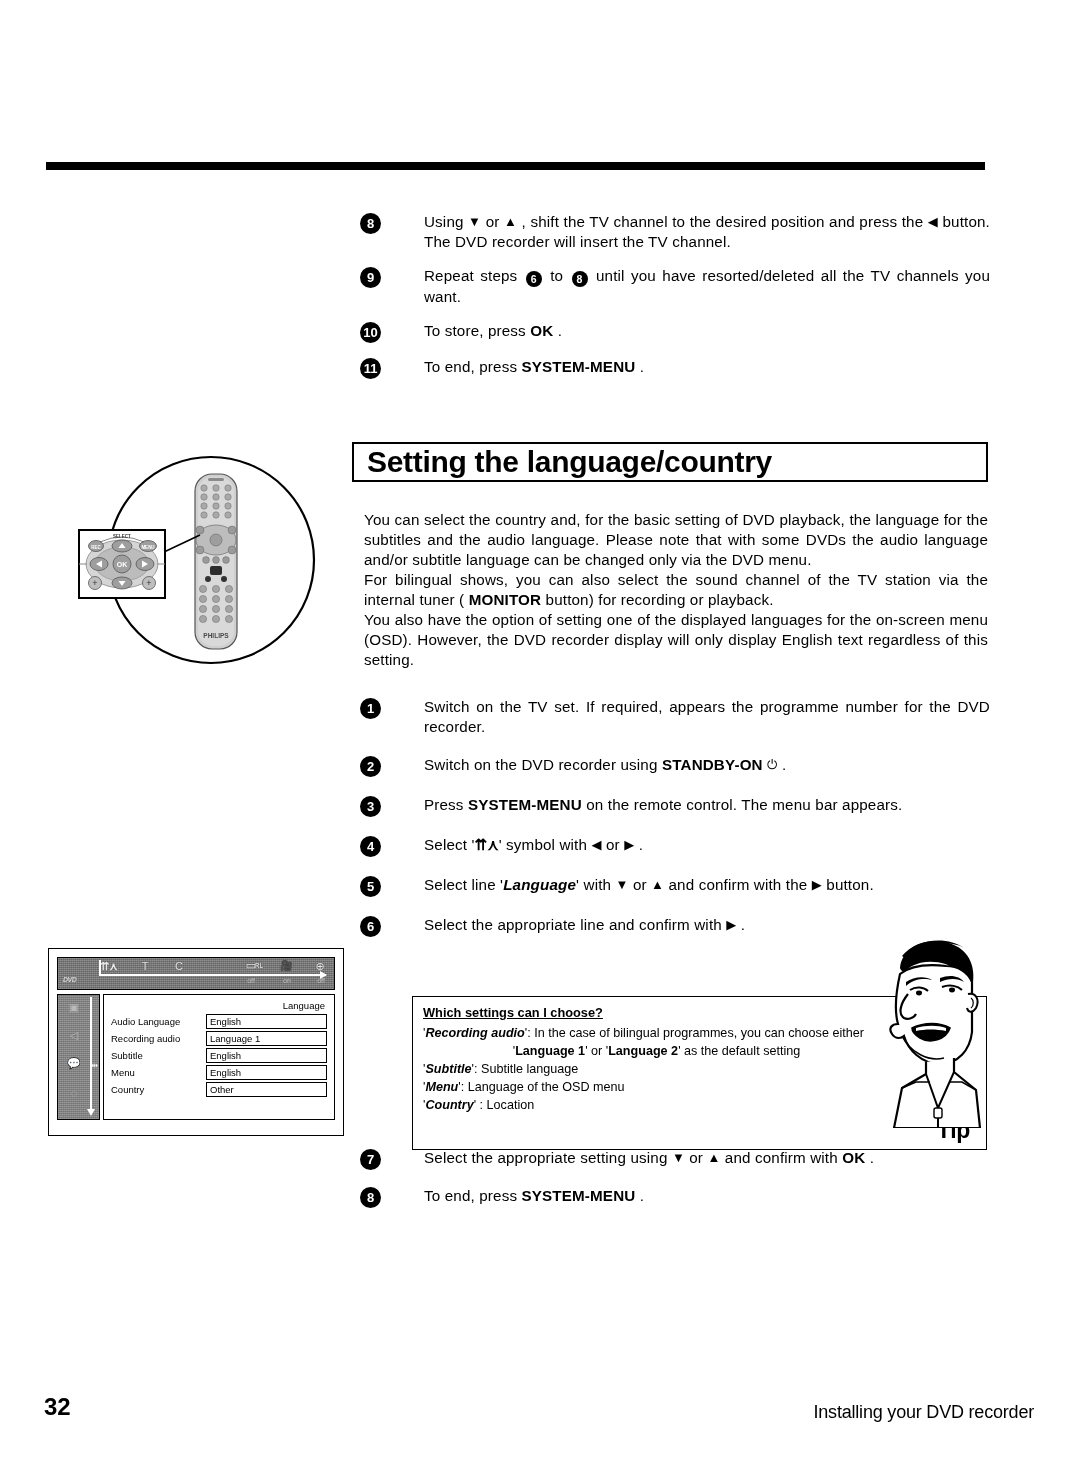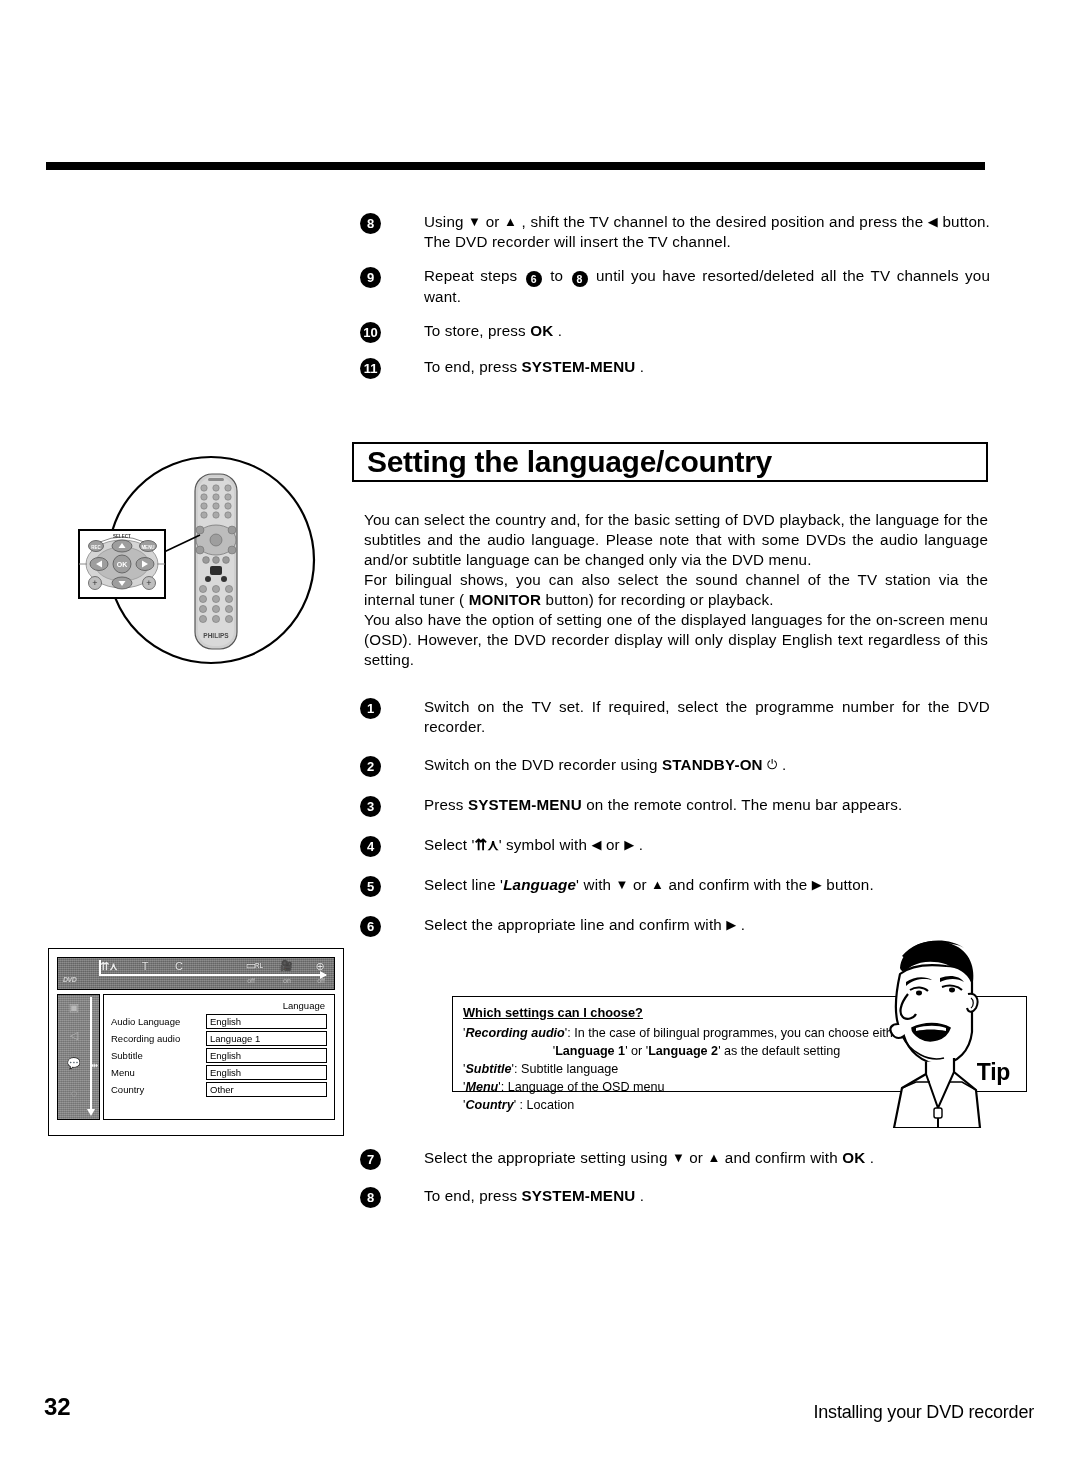--- a/index.html
+++ b/index.html
@@ -101,28 +101,27 @@
   #steps-mid .step { margin-bottom: 18px; }
 
   
   #steps-bottom { left: 360px; top: 1148px; width: 630px; }
   #steps-bottom .step { margin-bottom: 16px; }
 
   
   .tip-box {
     position: absolute;
     left: 412px; top: 996px;
-    width: 575px; height: 96px;
+    width: 575px; height: 154px;
     border: 1.6px solid #000;
     background: #fff;
     padding: 7px 26px 4px 10px;
     font-size: 12.6px;
     line-height: 1.42;
     z-index: 3;
-    margin-left: 40px;
   }
   .tip-title {
     font-weight: bold;
     text-decoration: underline;
     font-size: 12.8px;
     margin-bottom: 3px;
   }
   .tip-line { white-space: normal; }
   .tip-line .k { font-weight: bold; font-style: italic; }
   .tip-cont { text-align: center; padding-right: 70px; }
@@ -439,21 +438,21 @@
       <text x="17" y="134" font-family="Liberation Sans, sans-serif" font-size="9" fill="#333" text-anchor="middle">+</text>
       <circle cx="71" cy="131" r="6.5" fill="#bfbfbf" stroke="#555" stroke-width="0.8"></circle>
       <text x="71" y="134" font-family="Liberation Sans, sans-serif" font-size="9" fill="#333" text-anchor="middle">+</text>
     </g>
   </svg>
 </div>
 
 <div class="steps" id="steps-mid">
     <div class="step">
       <div class="step-num">1</div>
-      <div class="step-body">Switch on the TV set. If required, select the programme number for the DVD recorder.</div>
+      <div class="step-body">Switch on the TV set. If required, appears the programme number for the DVD recorder.</div>
     </div>
     <div class="step">
       <div class="step-num">2</div>
       <div class="step-body">Switch on the DVD recorder using <span class="b">STANDBY-ON</span> <span class="glyph">⏻</span> .</div>
     </div>
     <div class="step">
       <div class="step-num">3</div>
       <div class="step-body">Press <span class="b">SYSTEM-MENU</span> on the remote control. The menu bar appears.</div>
     </div>
     <div class="step">

